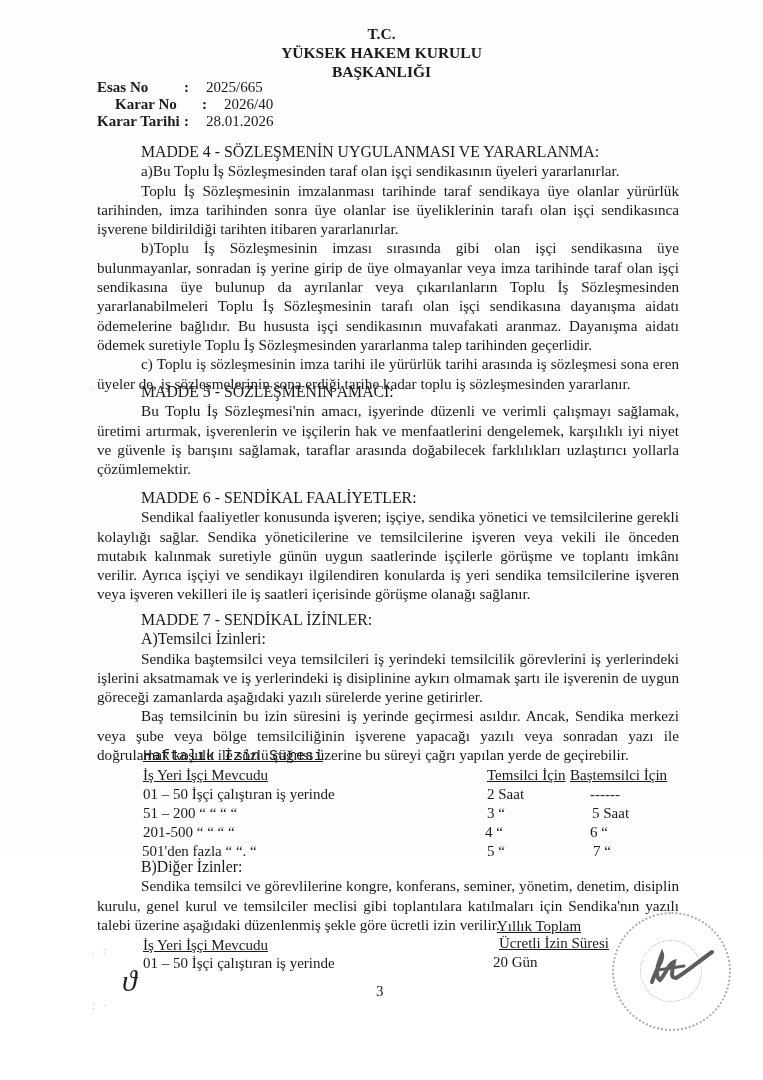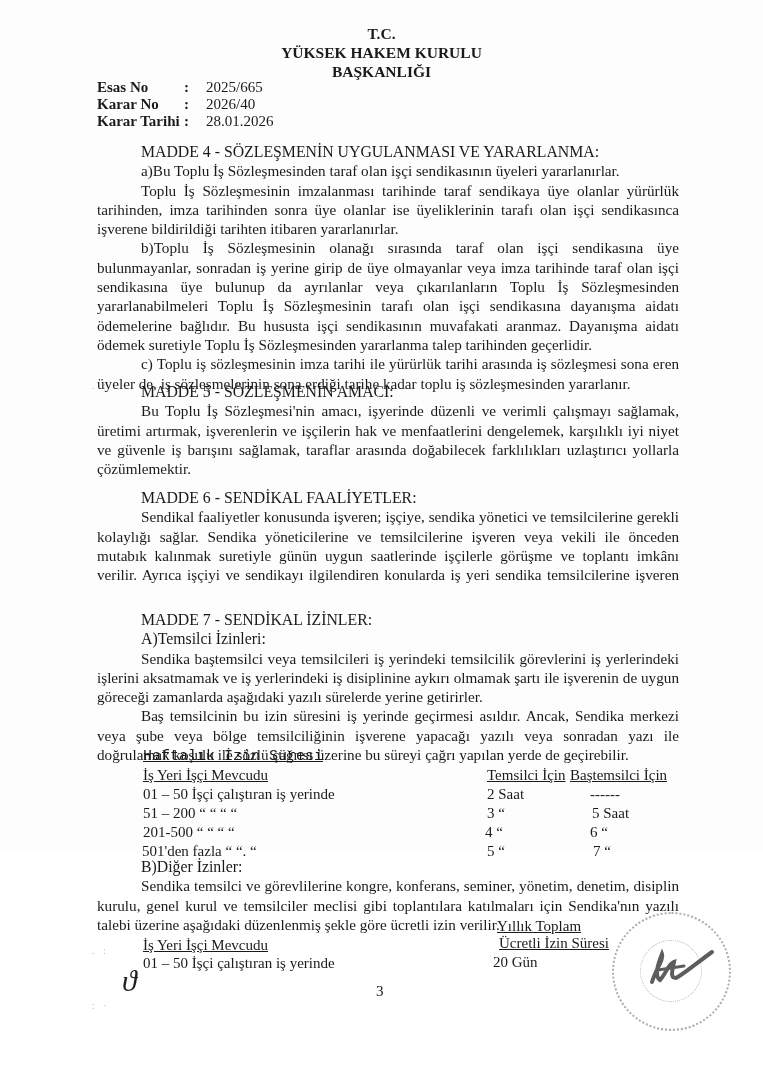--- a/index.html
+++ b/index.html
@@ -28,34 +28,34 @@
 
 <div class="page">
 
   <div class="hdr" style="top:24px;">T.C.</div>
   <div class="hdr" style="top:43px;">YÜKSEK HAKEM KURULU</div>
   <div class="hdr" style="top:62px;">BAŞKANLIĞI</div>
 
   <div class="meta" style="top:79px;">
     <span class="lbl">Esas No</span><span class="col">:</span><span>2025/665</span>
   </div>
-  <div class="meta" style="top:96px;">
+  <div class="meta" style="top:96px;margin-left:18px;">
     <span class="lbl">Karar No</span><span class="col">:</span><span>2026/40</span>
   </div>
   <div class="meta" style="top:113px;">
     <span class="lbl">Karar Tarihi</span><span class="col">:</span><span>28.01.2026</span>
   </div>
 
   <div class="body" style="top:142px;">
     <div class="line h">MADDE 4 - SÖZLEŞMENİN UYGULANMASI VE YARARLANMA:</div>
     <div class="line ind">a)Bu Toplu İş Sözleşmesinden taraf olan işçi sendikasının üyeleri yararlanırlar.</div>
     <div class="line j ind">Toplu İş Sözleşmesinin imzalanması tarihinde taraf sendikaya üye olanlar yürürlük</div>
     <div class="line j">tarihinden, imza tarihinden sonra üye olanlar ise üyeliklerinin tarafı olan işçi sendikasınca</div>
     <div class="line">işverene bildirildiği tarihten itibaren yararlanırlar.</div>
-    <div class="line j ind">b)Toplu İş Sözleşmesinin olanağı sırasında taraf olan işçi sendikasına üye</div>
+    <div class="line j ind">b)Toplu İş Sözleşmesinin imzası sırasında gibi olan işçi sendikasına üye</div>
     <div class="line j">bulunmayanlar, sonradan iş yerine girip de üye olmayanlar veya imza tarihinde taraf olan işçi</div>
     <div class="line j">sendikasına üye bulunup da ayrılanlar veya çıkarılanların Toplu İş Sözleşmesinden</div>
     <div class="line j">yararlanabilmeleri Toplu İş Sözleşmesinin tarafı olan işçi sendikasına dayanışma aidatı</div>
     <div class="line j">ödemelerine bağlıdır. Bu hususta işçi sendikasının muvafakati aranmaz. Dayanışma aidatı</div>
     <div class="line">ödemek suretiyle Toplu İş Sözleşmesinden yararlanma talep tarihinden geçerlidir.</div>
     <div class="line j ind">c) Toplu iş sözleşmesinin imza tarihi ile yürürlük tarihi arasında iş sözleşmesi sona eren</div>
     <div class="line">üyeler de, iş sözleşmelerinin sona erdiği tarihe kadar toplu iş sözleşmesinden yararlanır.</div>
   </div>
 
   <div class="body" style="top:364px;margin-top:18px;">
@@ -65,20 +65,21 @@
     <div class="line j">ve güvenle iş barışını sağlamak, taraflar arasında doğabilecek farklılıkları uzlaştırıcı yollarla</div>
     <div class="line">çözümlemektir.</div>
   </div>
 
   <div class="body" style="top:488px;">
     <div class="line h">MADDE 6 - SENDİKAL FAALİYETLER:</div>
     <div class="line j ind">Sendikal faaliyetler konusunda işveren; işçiye, sendika yönetici ve temsilcilerine gerekli</div>
     <div class="line j">kolaylığı sağlar. Sendika yöneticilerine ve temsilcilerine işveren veya vekili ile önceden</div>
     <div class="line j">mutabık kalınmak suretiyle günün uygun saatlerinde işçilerle görüşme ve toplantı imkânı</div>
     <div class="line j">verilir. Ayrıca işçiyi ve sendikayı ilgilendiren konularda iş yeri sendika temsilcilerine işveren</div>
+    <div class="line">veya işveren vekilleri ile iş saatleri içerisinde görüşme olanağı sağlanır.</div>
   </div>
 
   <div class="body" style="top:610px;">
     <div class="line h">MADDE 7 - SENDİKAL İZİNLER:</div>
     <div class="line h">A)Temsilci İzinleri:</div>
     <div class="line j ind">Sendika baştemsilci veya temsilcileri iş yerindeki temsilcilik görevlerini iş yerlerindeki</div>
     <div class="line j">işlerini aksatmamak ve iş yerlerindeki iş disiplinine aykırı olmamak şartı ile işverenin de uygun</div>
     <div class="line">göreceği zamanlarda aşağıdaki yazılı sürelerde yerine getirirler.</div>
     <div class="line j ind">Baş temsilcinin bu izin süresini iş yerinde geçirmesi asıldır. Ancak, Sendika merkezi</div>
     <div class="line j">veya şube veya bölge temsilciliğinin işverene yapacağı yazılı veya sonradan yazı ile</div>

